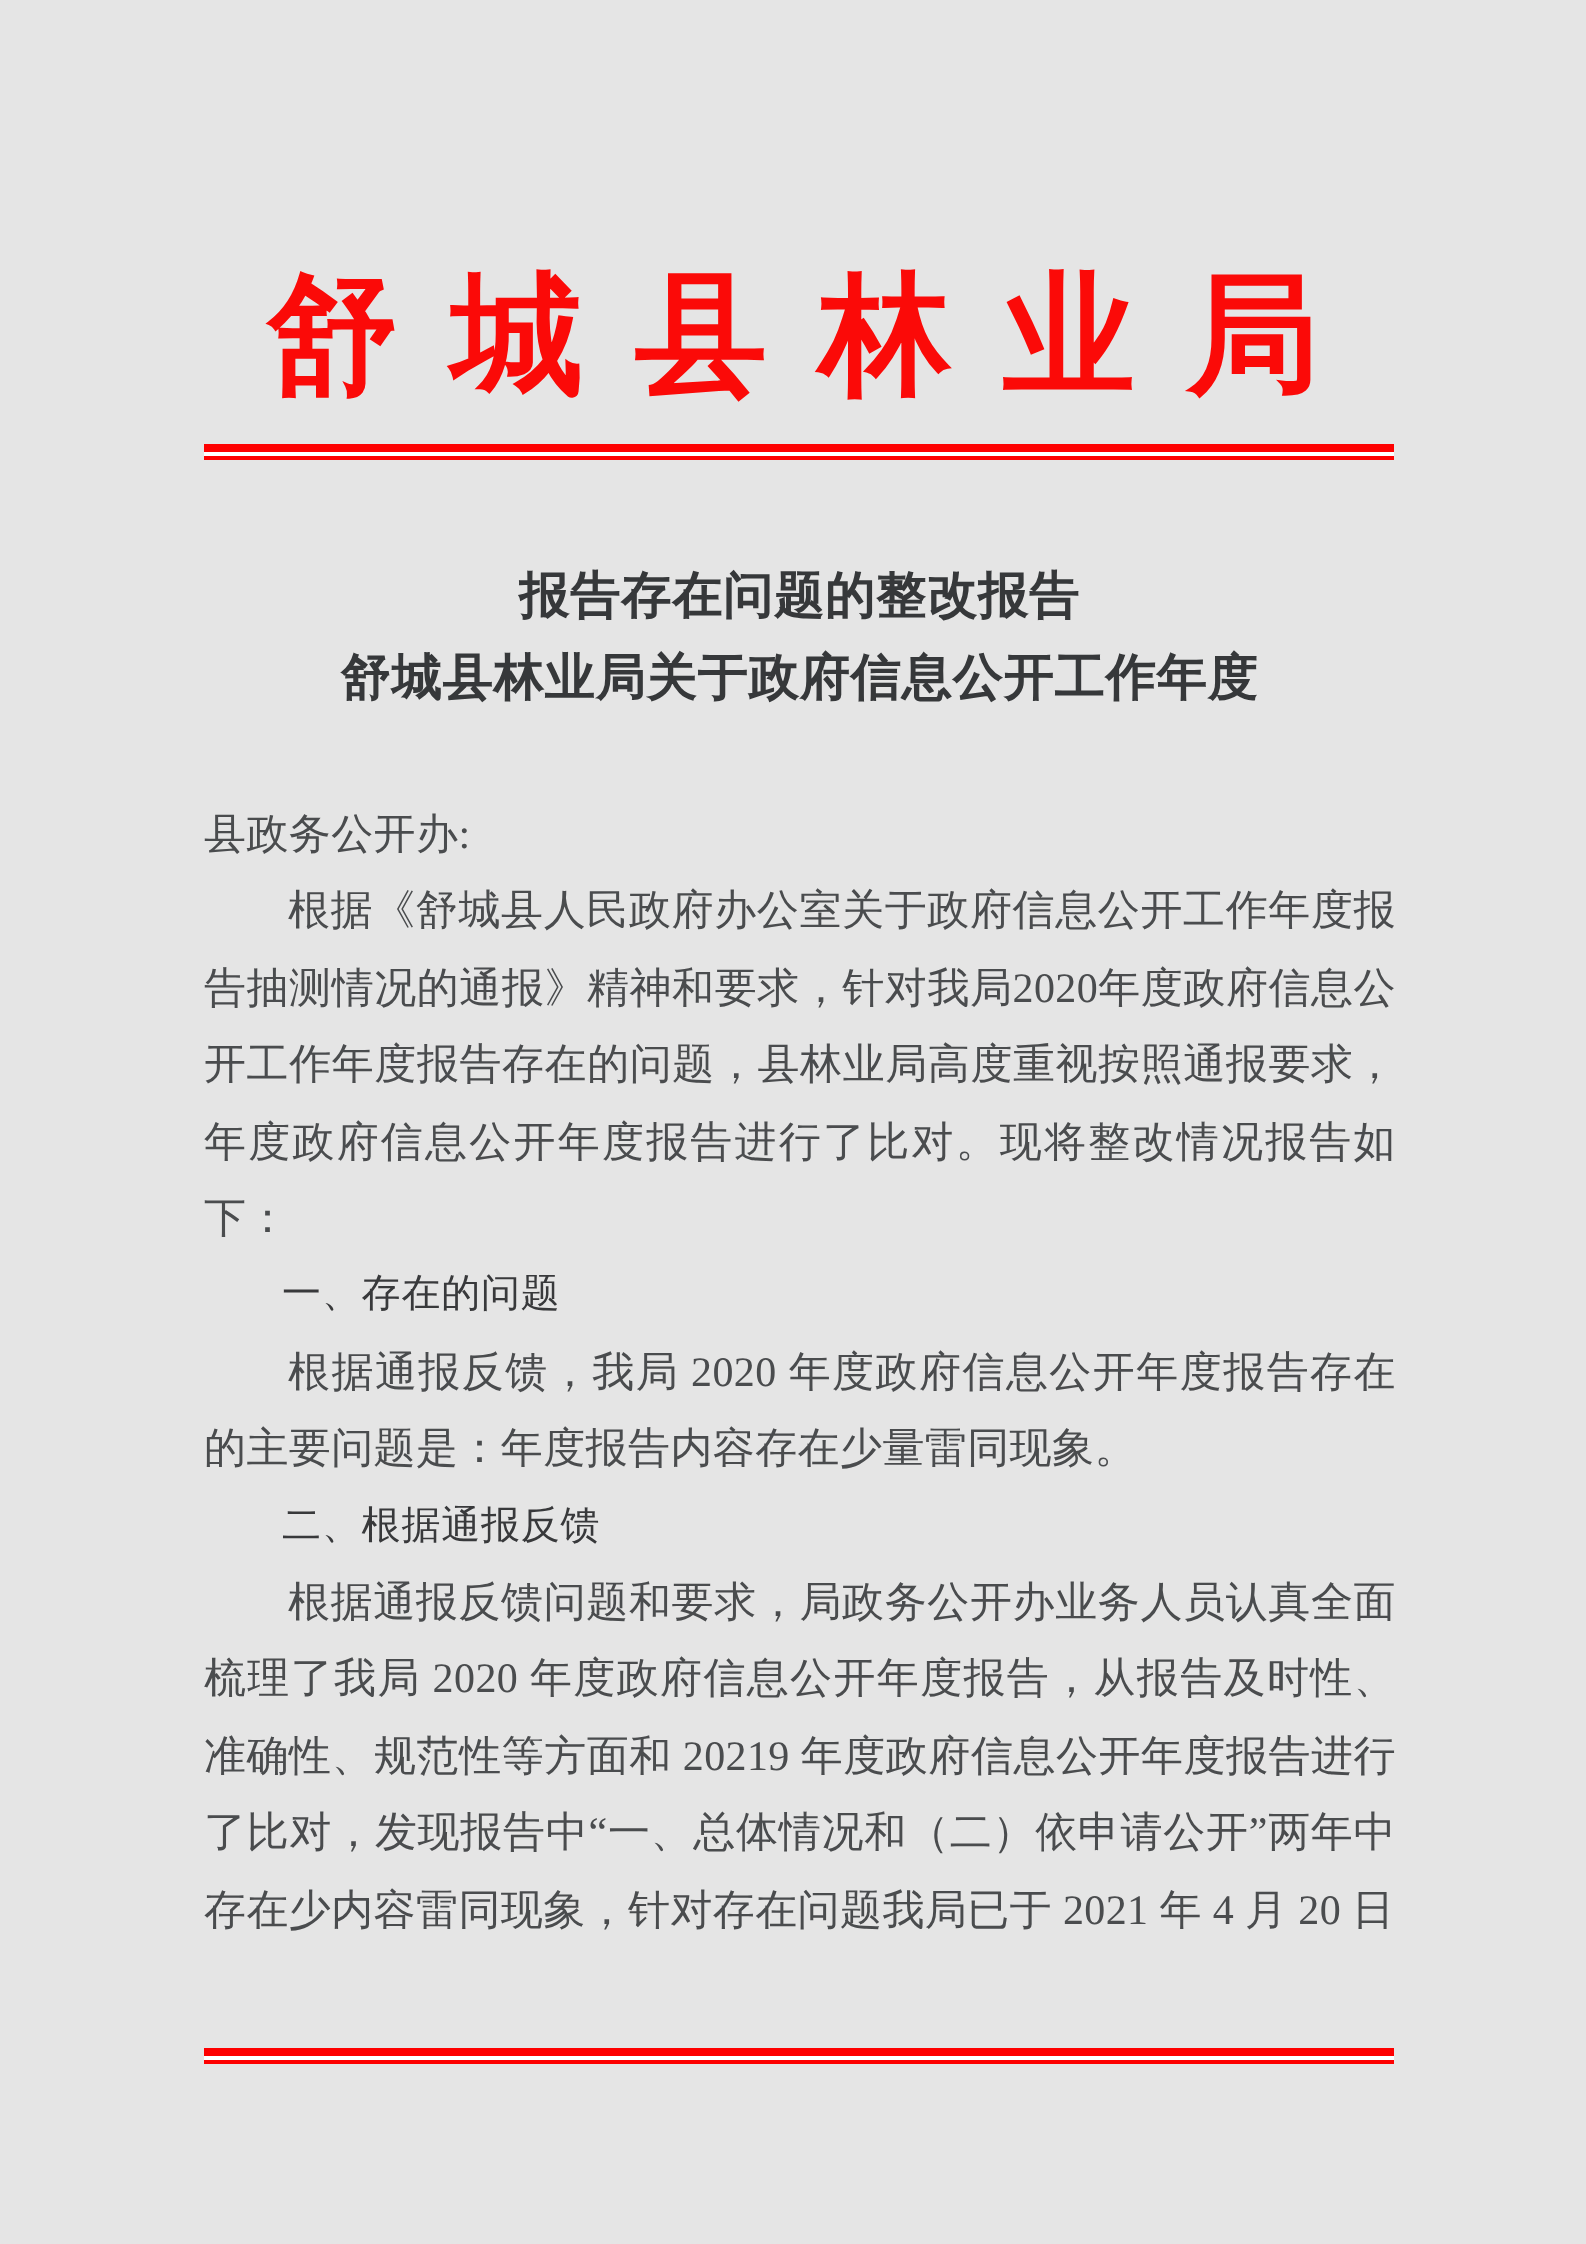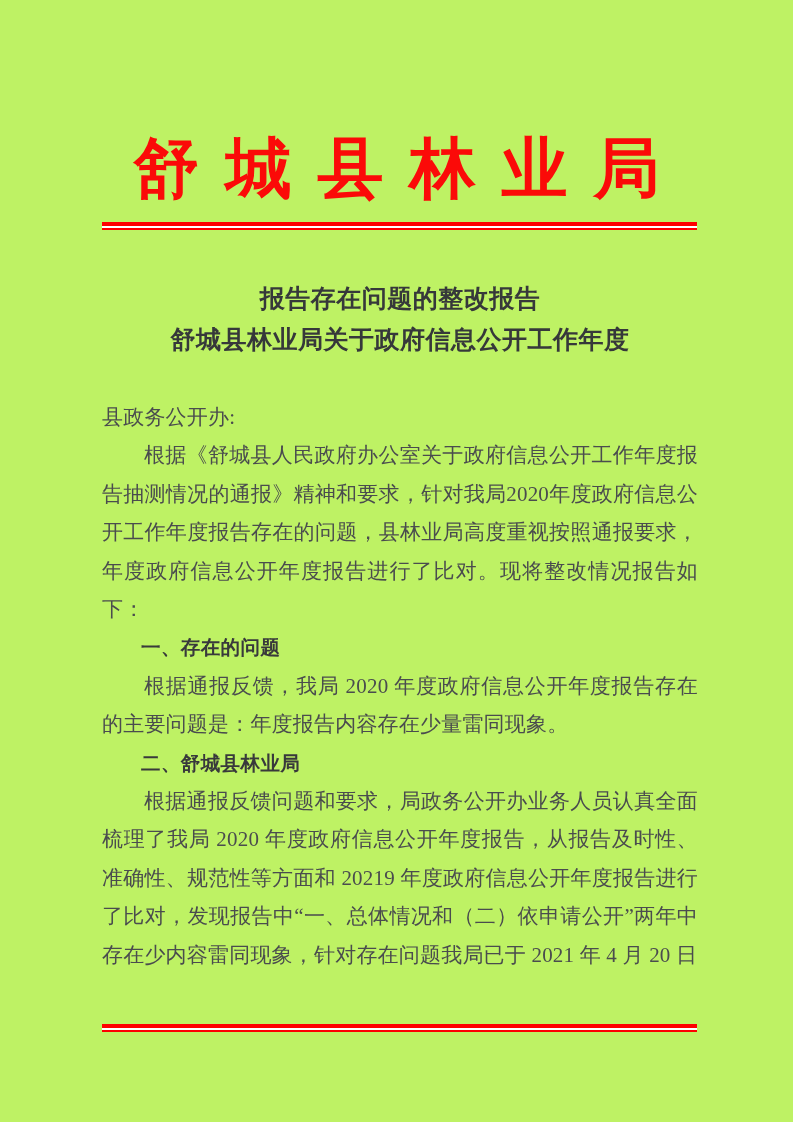--- a/index.html
+++ b/index.html
@@ -12,21 +12,21 @@
     height: 1122px;
     position: relative;
     overflow: hidden;
     font-family: "Liberation Serif", "DejaVu Serif", serif;
     -webkit-font-smoothing: antialiased;
   }
 
   .page {
     position: absolute;
     inset: 0;
-    background: #bef264;
+    background: #e5e5e5;
   }
 
   
   .letterhead {
     position: absolute;
     left: 0;
     right: 0;
     top: 126px;
     text-align: center;
   }
@@ -103,21 +103,21 @@
     text-justify: inter-character;
     letter-spacing: 0.2px;
     margin: 0;
     white-space: pre-wrap;
   }
   .para.indent {
     text-indent: 2em;
   }
   .section-heading {
     font-family: "Liberation Sans", "DejaVu Sans", sans-serif;
-    font-weight: 700;
+    font-weight: 400;
     font-size: 19.5px;
     line-height: 38.4px;
     color: #38393b;
     margin: 0;
     text-indent: 2em;
     letter-spacing: 0.4px;
   }
 </style>
 </head>
 <body>
@@ -142,21 +142,21 @@
   <div class="body-area">
 
     <p class="para">县政务公开办:</p>
 
     <p class="para indent">根据《舒城县人民政府办公室关于政府信息公开工作年度报告抽测情况的通报》精神和要求，针对我局2020年度政府信息公开工作年度报告存在的问题，县林业局高度重视按照通报要求，年度政府信息公开年度报告进行了比对。现将整改情况报告如下：</p>
 
     <p class="section-heading">一、存在的问题</p>
 
     <p class="para indent">根据通报反馈，我局 2020 年度政府信息公开年度报告存在的主要问题是：年度报告内容存在少量雷同现象。</p>
 
-    <p class="section-heading">二、舒城县林业局</p>
+    <p class="section-heading">二、根据通报反馈</p>
 
     <p class="para indent">根据通报反馈问题和要求，局政务公开办业务人员认真全面梳理了我局 2020 年度政府信息公开年度报告，从报告及时性、准确性、规范性等方面和 20219 年度政府信息公开年度报告进行了比对，发现报告中“一、总体情况和（二）依申请公开”两年中存在少内容雷同现象，针对存在问题我局已于 2021 年 4 月 20 日</p>
 
   </div>
 
   <div class="rule-bottom">
     <div class="rule-thick"></div>
     <div class="rule-gap"></div>
     <div class="rule-thin"></div>
   </div>

